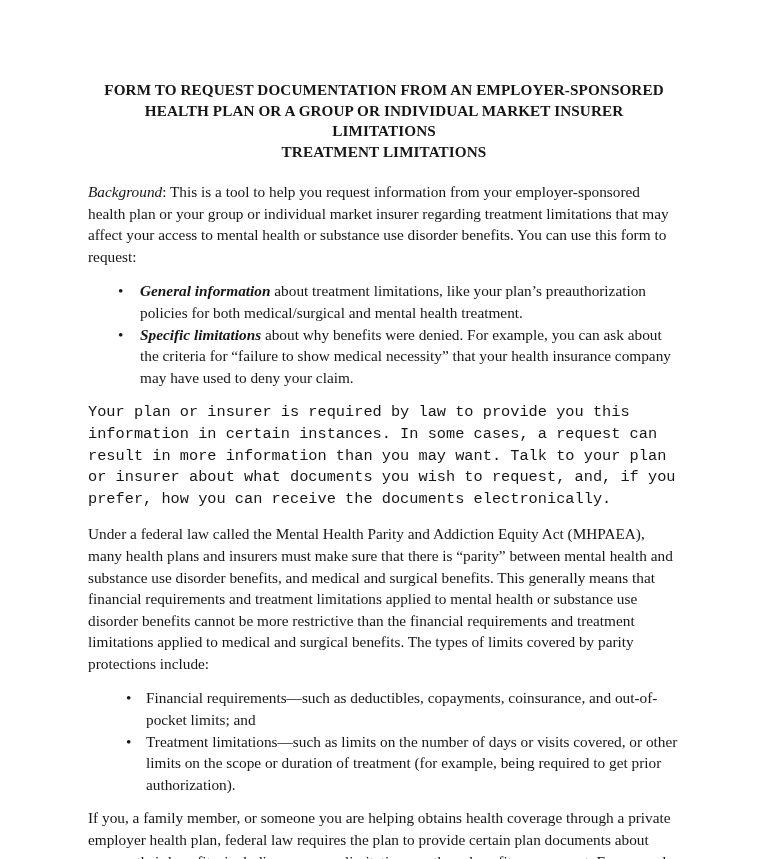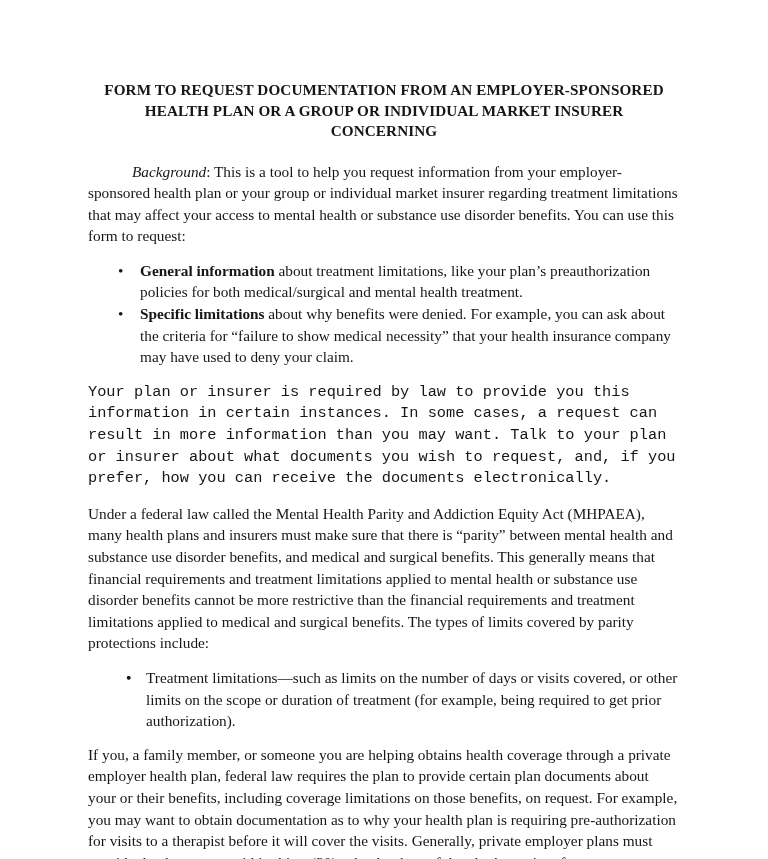--- a/index.html
+++ b/index.html
@@ -42,24 +42,24 @@
     margin: 0 0 13px 0;
     text-align: left;
     padding-right: 2px;
   }
   .spacer-para {
     margin-bottom: 13px;
     font-family: Liberation Mono, monospace;
   }
   em.lead-italic {
     font-style: italic;
-    margin-left: 44px;
   }
   strong.lead-bold {
     font-weight: bold;
+    font-style: italic;
   }
   ul.bullets {
     list-style: none;
     margin: 0 0 12px 0;
     padding: 0;
   }
   ul.bullets li {
     position: relative;
     font-size: 15.3px;
     line-height: 21.6px;
@@ -88,21 +88,22 @@
     margin-bottom: 12px;
   }
 </style>
 </head>
 <body>
 
 <div class="page">
 
   <h1 class="doc-title">
     <span class="title-line">FORM TO REQUEST DOCUMENTATION FROM AN EMPLOYER-SPONSORED</span>
-    <span class="title-line">HEALTH PLAN OR A GROUP OR INDIVIDUAL MARKET INSURER CONCERNING</span>
+    <span class="title-line">HEALTH PLAN OR A GROUP OR INDIVIDUAL MARKET INSURER LIMITATIONS</span>
+    <span class="title-line">TREATMENT LIMITATIONS</span>
   </h1>
 
   <p class="para"><em class="lead-italic">Background</em><span>:</span><span> This is a tool to help you request information from your employer-sponsored health plan or your group or individual market insurer regarding treatment limitations that may affect your access to mental health or substance use disorder benefits.  You can use this form to request:</span></p>
 
   <ul class="bullets list-gap-1">
     <li>
       <span class="bullet-dot">•</span>
       <strong class="lead-bold">General information</strong><span> about treatment limitations, like your plan’s preauthorization policies for both medical/surgical and mental health treatment.</span>
     </li>
     <li>
@@ -111,20 +112,21 @@
     </li>
   </ul>
 
   <p class="para spacer-para">Your plan or insurer is required by law to provide you this information in certain instances. In some cases, a request can result in more information than you may want. Talk to your plan or insurer about what documents you wish to request, and, if you prefer, how you can receive the documents electronically.</p>
 
   <p class="para">Under a federal law called the Mental Health Parity and Addiction Equity Act (MHPAEA), many health plans and insurers must make sure that there is “parity” between mental health and substance use disorder benefits, and medical and surgical benefits.  This generally means that financial requirements and treatment limitations applied to mental health or substance use disorder benefits cannot be more restrictive than the financial requirements and treatment limitations applied to medical and surgical benefits.  The types of limits covered by parity protections include:</p>
 
   <ul class="bullets list-indent-2 list-gap-2">
     <li>
       <span class="bullet-dot">•</span>
+      <span>Financial requirements—such as deductibles, copayments, coinsurance, and out-of-pocket limits; and</span>
     </li>
     <li>
       <span class="bullet-dot">•</span>
       <span>Treatment limitations—such as limits on the number of days or visits covered, or other limits on the scope or duration of treatment (for example, being required to get prior authorization).</span>
     </li>
   </ul>
 
   <p class="para"><span>If you, a family member, or someone you are helping obtains health coverage through a private employer health plan, federal law requires the plan to provide certain plan documents about your or their benefits, including coverage limitations on those benefits, on request.  For example, you may want to obtain documentation as to why your health plan is requiring pre-authorization for visits to a therapist before it will cover the visits.  Generally, private employer plans must provide the documents within thirty (30) calendar days of the plan’s receipt of your request.  </span></p>
 
 </div>

